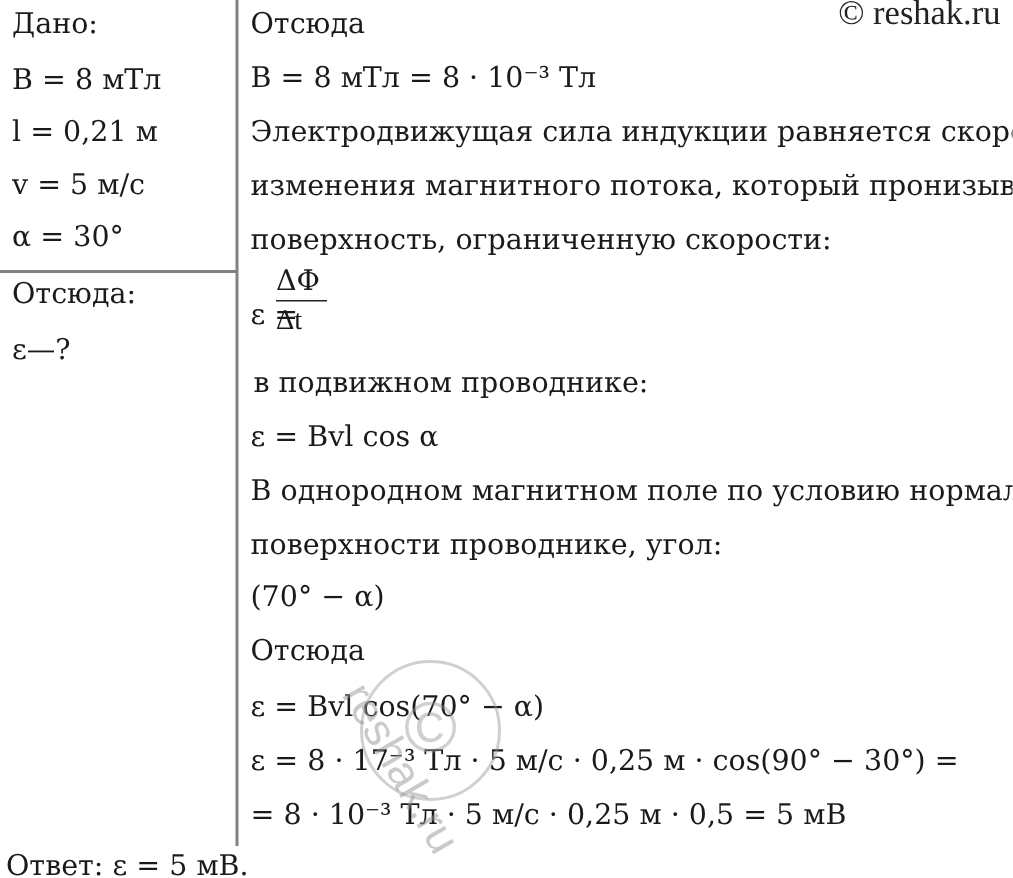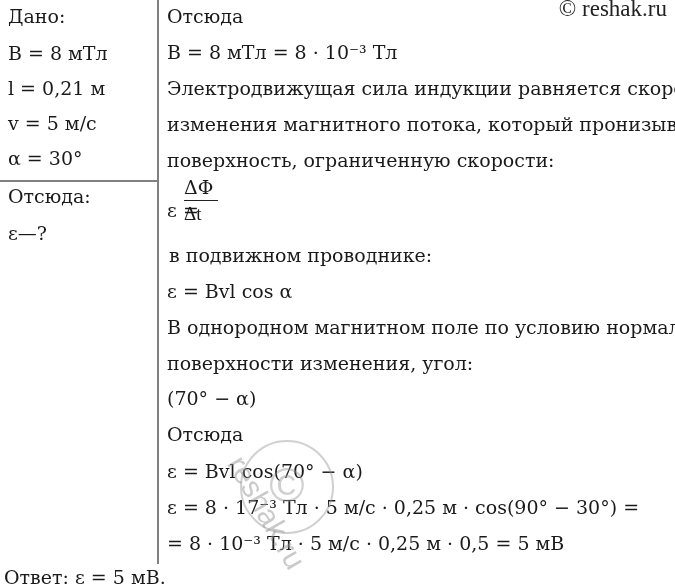--- a/index.html
+++ b/index.html
@@ -42,21 +42,21 @@
 <div class="line" style="left:167px;top:148px">поверхность, ограниченную скорости:</div>
 <div class="line" style="left:167px;top:198px">ε =</div>
 <div class="frac">
   <span class="num">ΔΦ</span>
   <span class="bar"></span>
   <span class="den">Δt</span>
 </div>
 <div class="line" style="left:169px;top:243px">в подвижном проводнике:</div>
 <div class="line" style="left:167px;top:279px">ε = Bvl cos α</div>
 <div class="line" style="left:167px;top:315px">В однородном магнитном поле по условию нормаль к</div>
-<div class="line" style="left:167px;top:351px">поверхности изменения, угол:</div>
+<div class="line" style="left:167px;top:351px">поверхности проводнике, угол:</div>
 <div class="line" style="left:167px;top:386px">(70° − α)</div>
 <div class="line" style="left:167px;top:422px">Отсюда</div>
 <div class="line" style="left:167px;top:459px">ε = Bvl cos(70° − α)</div>
 <div class="line" style="left:167px;top:495px">ε = 8 · 17⁻³ Тл · 5 м/с · 0,25 м · cos(90° − 30°) =</div>
 <div class="line" style="left:167px;top:531px">= 8 · 10⁻³ Тл · 5 м/с · 0,25 м · 0,5 = 5 мВ</div>
 
 <div class="line" style="left:4px;top:565px">Ответ:  ε = 5 мВ.</div>
 
 <div class="stamp">©</div>
 <div class="stamp-text">reshak.ru</div>

